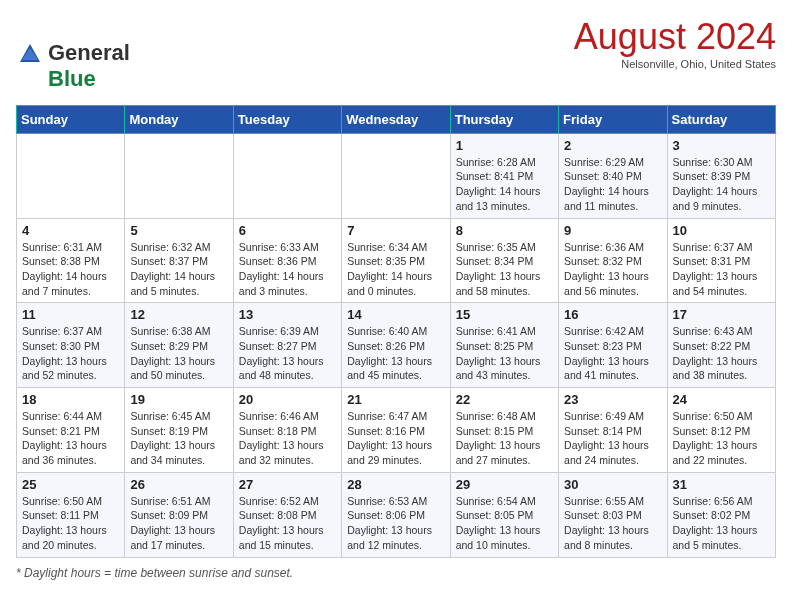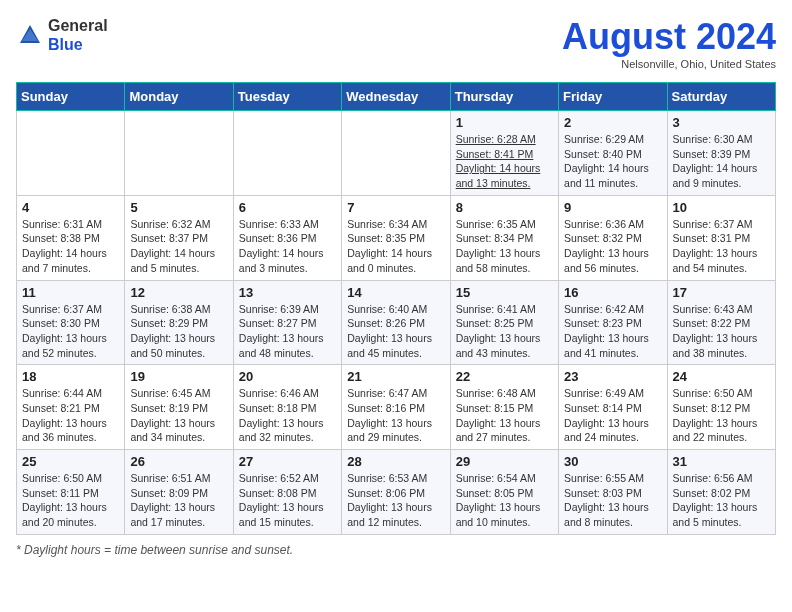--- a/index.html
+++ b/index.html
@@ -15,37 +15,38 @@
       justify-content: space-between;
       align-items: flex-start;
       margin-bottom: 12px;
     }
     .logo {
       display: flex;
       align-items: center;
       gap: 4px;
     }
     .logo-text {
-      font-size: 16px;
+      font-size: 22px;
       font-weight: bold;
       line-height: 1.2;
+      margin-top: 24px;
     }
     .logo-general { color: #333; }
-    .logo-blue { color: #1d4ed8; }
+    .logo-blue { color: #15803d; }
     .logo-icon {
       width: 28px;
       height: 28px;
     }
     .title-area {
       text-align: right;
     }
     .month-title {
       font-size: 36px;
-      font-weight: bold;
-      color: #1d4ed8;
+      font-weight: normal;
+      color: #b91c1c;
     }
     .location-title {
       font-size: 11px;
       color: #444;
     }
     table {
       width: 100%;
       border-collapse: collapse;
       table-layout: fixed;
     }
@@ -129,21 +130,21 @@
       </tr>
   </thead>
   <tbody id="calendar-body">
       <tr>
         <td class="empty-cell"></td>
         <td class="empty-cell"></td>
         <td class="empty-cell"></td>
         <td class="empty-cell"></td>
         <td>
           <span class="day-number">1</span>
-          <div class="day-info" style="white-space: pre-line; text-decoration: underline;">Sunrise: 6:28 AM
+          <div class="day-info" style="white-space: pre-line;">Sunrise: 6:28 AM
 Sunset: 8:41 PM
 Daylight: 14 hours
 and 13 minutes.</div>
         </td>
         <td>
           <span class="day-number">2</span>
           <div class="day-info" style="white-space: pre-line;">Sunrise: 6:29 AM
 Sunset: 8:40 PM
 Daylight: 14 hours
 and 11 minutes.</div>

